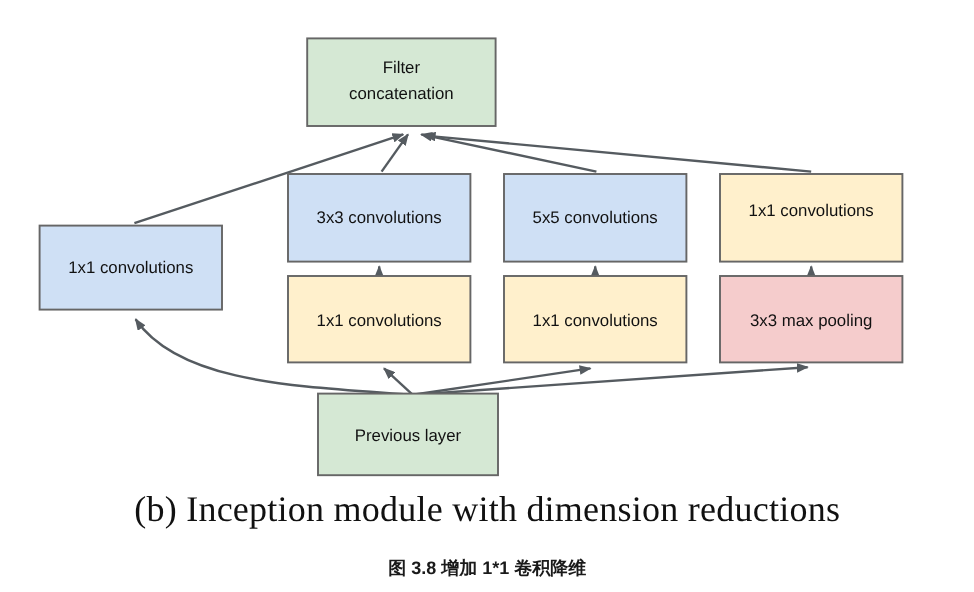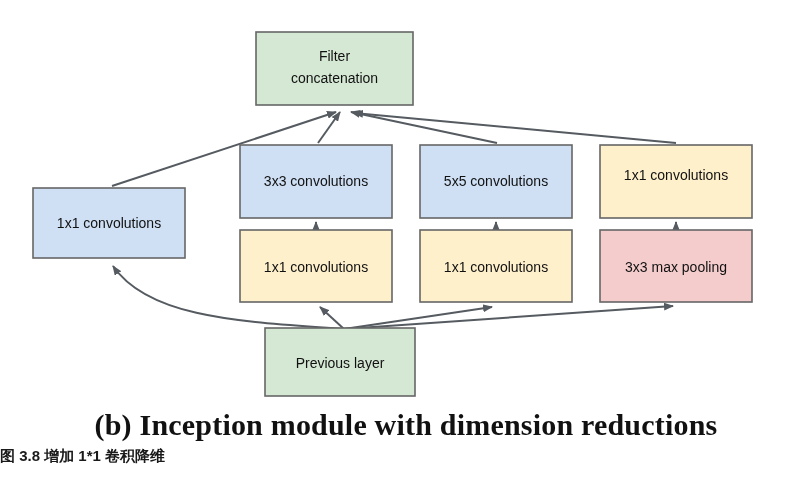--- a/index.html
+++ b/index.html
@@ -53,27 +53,27 @@
     height: 85px;
   }
   .caption-main {
     font-family: "Liberation Serif", serif;
     font-size: 30px;
     color: #111111;
     text-align: center;
     letter-spacing: 0.2px;
     line-height: 1.1;
     white-space: nowrap;
-    font-weight: bold;
   }
   .caption-sub {
     font-family: "Liberation Sans", sans-serif;
     font-size: 15px;
     color: #1a1a1a;
-    margin-top: 6px;
+    text-align: center;
+    margin-top: 23px;
     font-weight: 600;
     white-space: nowrap;
   }
 </style>
 </head>
 <body>
 
 <div id="figure-root">
 
   <svg id="diagram" viewBox="0 0 812 410">

